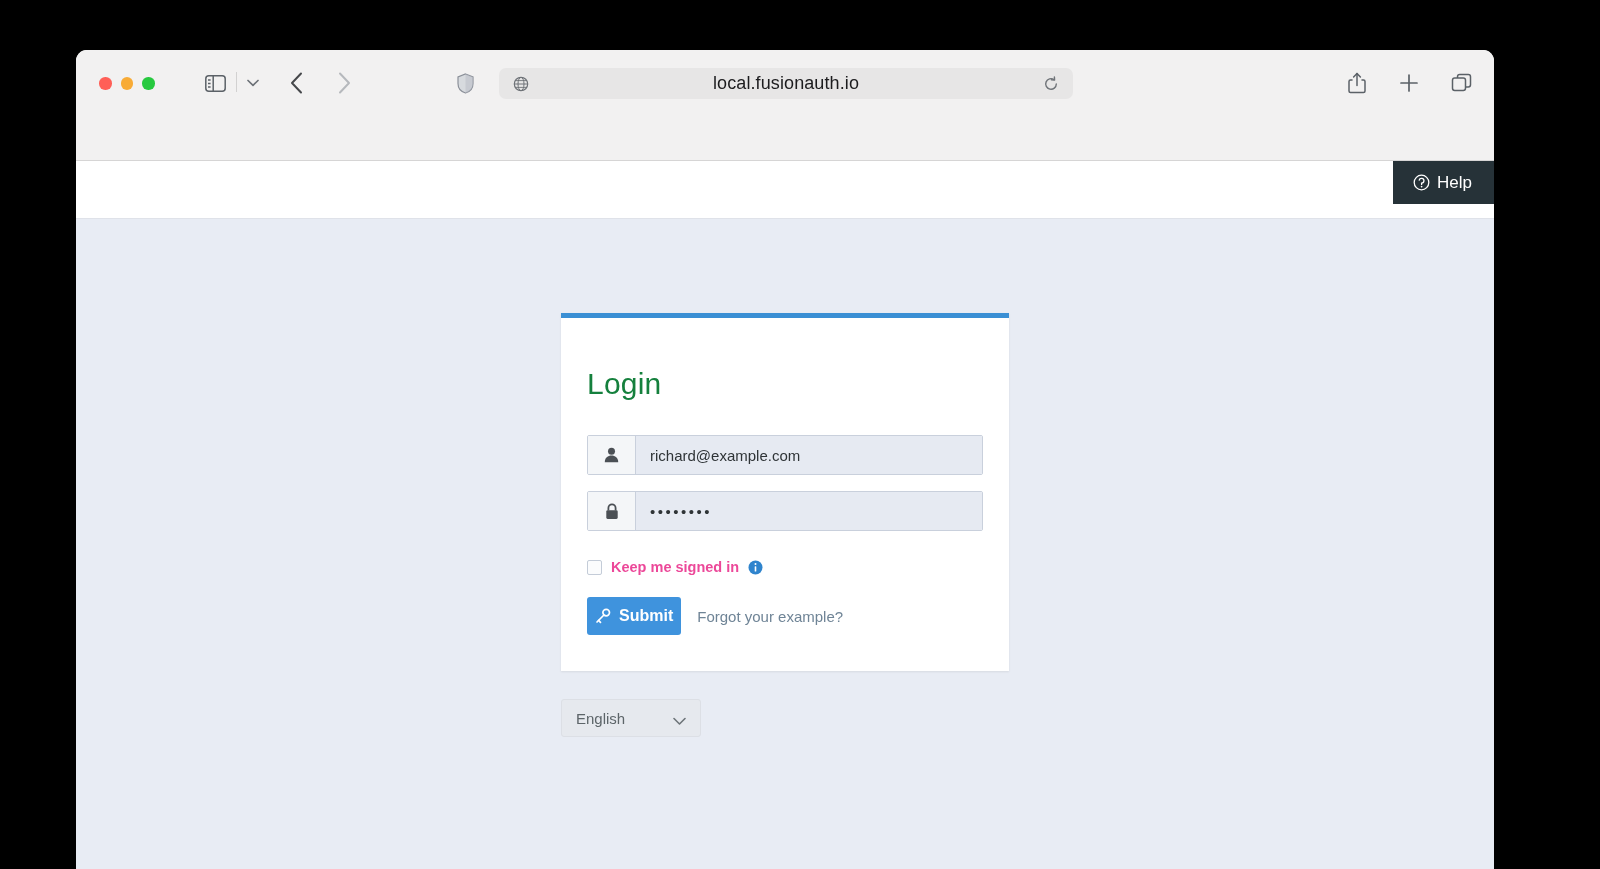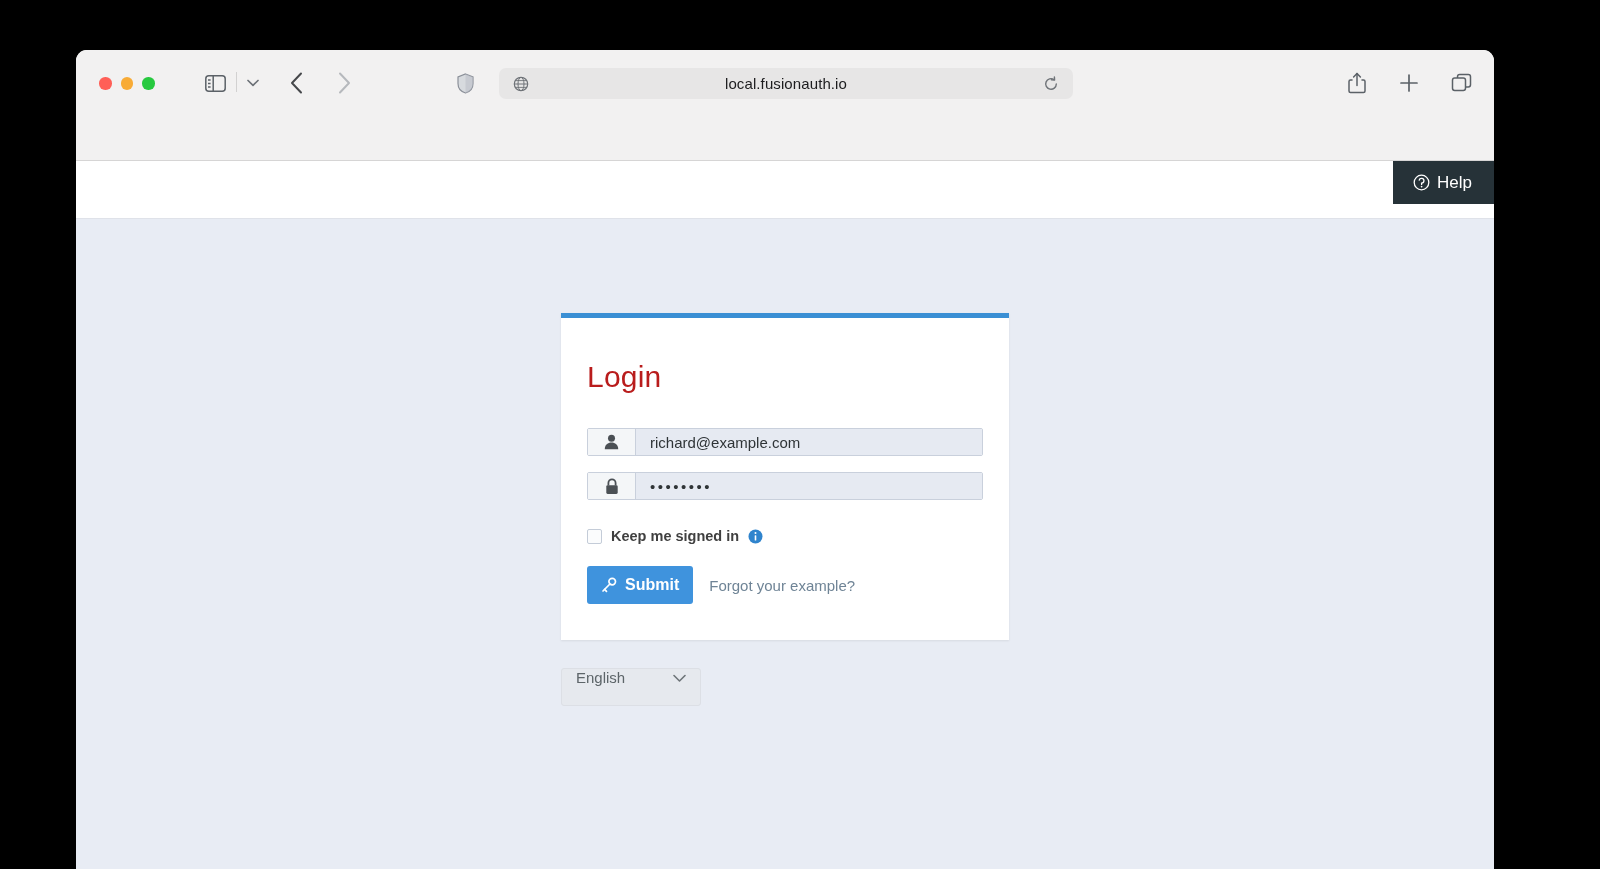--- a/index.html
+++ b/index.html
@@ -82,21 +82,21 @@
     display: flex; align-items: center;
   }
   .globe-icon {
     position: absolute; left: 14px; top: 50%;
     transform: translateY(-50%);
     width: 16px; height: 16px;
   }
   .url-text {
     flex: 1;
     text-align: center;
-    font-size: 15px;
+    font-size: 18px;
     color: #1c1c1e;
     letter-spacing: 0.1px;
   }
   .reload-icon {
     position: absolute; right: 14px; top: 50%;
     transform: translateY(-50%);
     width: 16px; height: 16px;
   }
 
   .right-tools {
@@ -155,31 +155,31 @@
     margin-top: 152px;
     width: 448px;
     background: #ffffff;
     border-top: 5px solid #3a8fd4;
     box-shadow: 0 1px 2px rgba(0,0,0,0.08);
     padding: 40px 26px 36px 26px;
   }
   .card-title {
     font-size: 30px;
     font-weight: 400;
-    color: #b91c1c;
-    margin: 2px 0 34px 0;
+    color: #15803d;
+    margin: 9px 0 34px 0;
     letter-spacing: 0.2px;
   }
   .input-group {
     display: flex;
     margin-bottom: 16px;
     border: 1px solid #c9d0dc;
     border-radius: 2px;
     overflow: hidden;
-    height: 28px;
+    height: 40px;
   }
   .input-prefix {
     width: 48px;
     background: #f4f6f8;
     border-right: 1px solid #c9d0dc;
     display: flex; align-items: center; justify-content: center;
   }
   .input-field {
     flex: 1;
     background: #e6eaf2;
@@ -204,33 +204,33 @@
     width: 15px; height: 15px;
     border: 1px solid #c4ccd8;
     border-radius: 2px;
     background: #fbfcfd;
     flex: none;
     cursor: pointer;
   }
   .cbox-label {
     font-size: 14.5px;
     font-weight: bold;
-    color: #404040;
+    color: #ec4899;
   }
   .info-icon { width: 15px; height: 15px; flex: none; }
   .actions {
     display: flex; align-items: center; gap: 16px;
   }
   .submit-btn {
     background: #3f93dd;
     color: #ffffff;
     border: none;
     border-radius: 3px;
     height: 38px;
-    padding: 0 14px;
+    padding: 0 8px;
     font-size: 16px;
     font-weight: bold;
     display: flex; align-items: center; gap: 8px;
     cursor: pointer;
     font-family: "Liberation Sans", sans-serif;
   }
   .key-icon { width: 16px; height: 16px; flex: none; }
   .forgot-link {
     font-size: 15px;
     color: #6f8496;
@@ -240,21 +240,21 @@
 
   .lang-select {
     margin-top: 28px;
     width: 140px;
     align-self: flex-start;
     margin-left: 0;
     height: 38px;
     background: #e6e9ee;
     border: 1px solid #dcdfe5;
     border-radius: 3px;
-    display: flex; justify-content: space-between;
+    display: flex; align-items: center; justify-content: space-between;
     padding: 0 14px;
     font-size: 15px;
     color: #5d6569;
     cursor: pointer;
   }
   .lang-row {
     width: 448px;
     display: flex;
   }
   .chev-dn { width: 13px; height: 13px; flex: none; }

